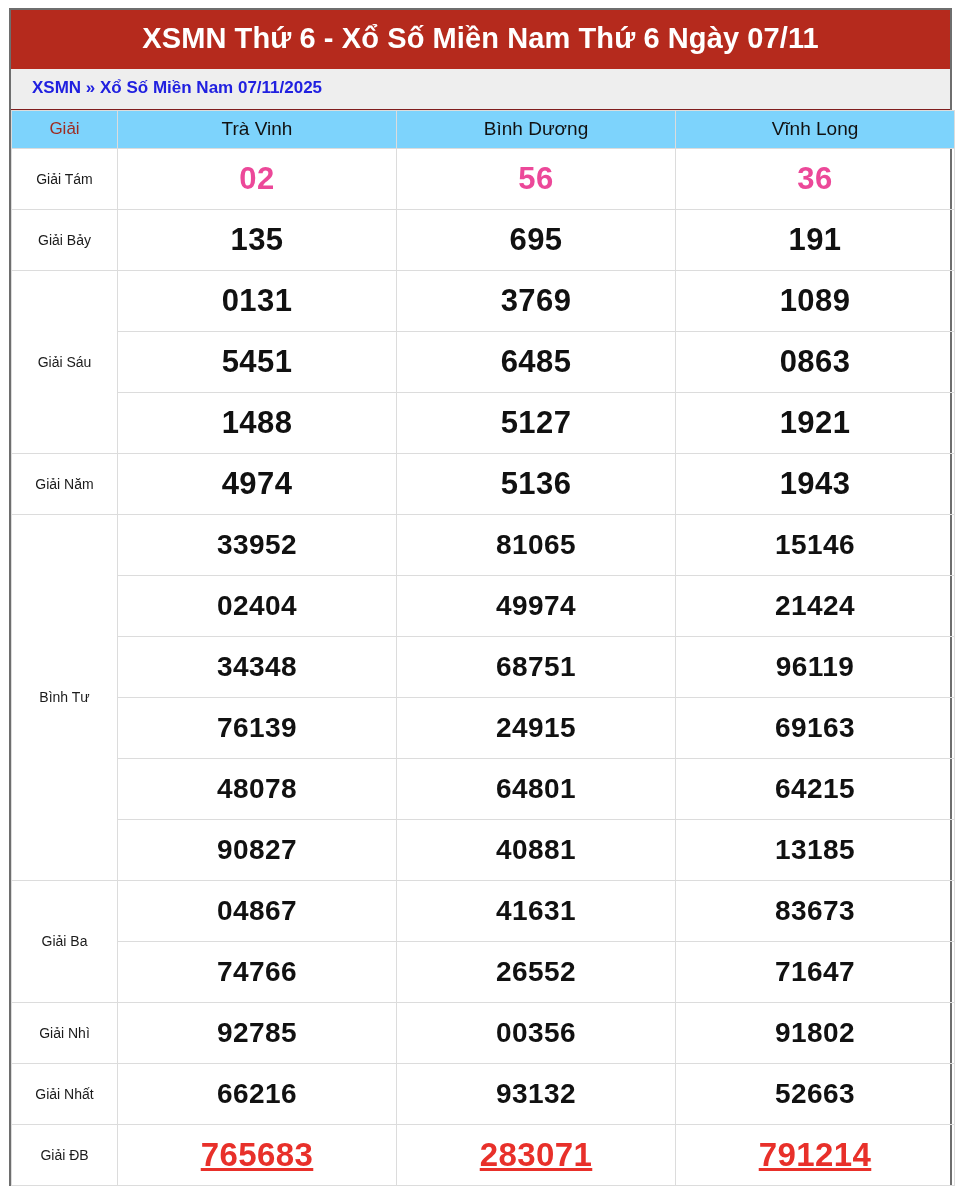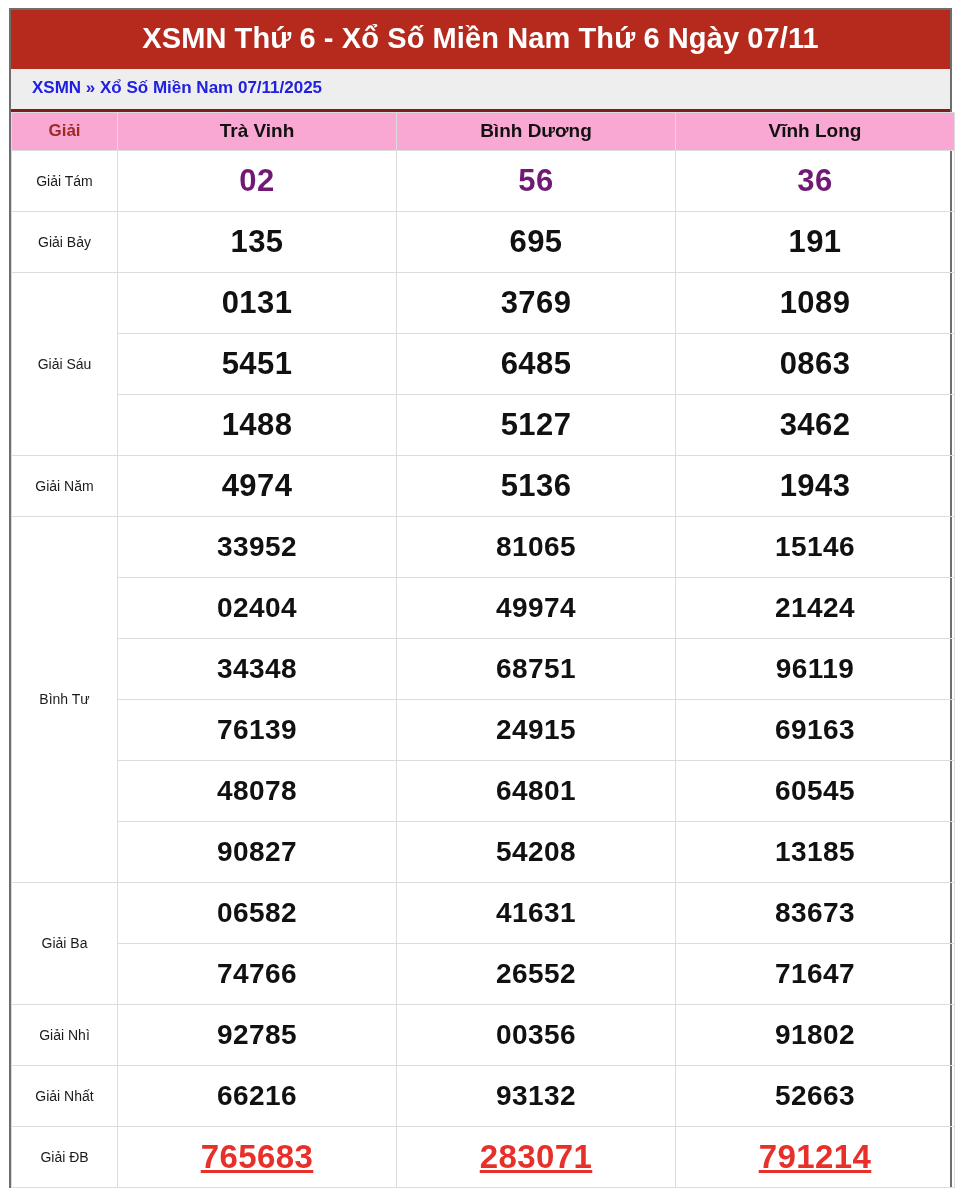--- a/index.html
+++ b/index.html
@@ -40,21 +40,21 @@
     letter-spacing: 0.1px;
     padding: 13px 6px 14px 6px;
     line-height: 1.08;
     border-bottom: 1px solid #b52a1d;
   }
 
   
   .breadcrumb-bar {
     background: #eeeeee;
     padding: 9px 0 10px 21px;
-    border-bottom: 3px solid #7f1d1d;
+    border-bottom: 1px solid #7f1d1d;
   }
   .breadcrumb-text {
     color: #2020e0;
     font-size: 17px;
     font-weight: bold;
     line-height: 1.2;
   }
 
   
   table.results {
@@ -66,24 +66,24 @@
   table.results col.c-prov   { width: 279px; }
 
   table.results th,
   table.results td {
     border: 1px solid #dcdcdc;
     text-align: center;
     vertical-align: middle;
     padding: 0;
   }
   table.results thead th {
-    background: #f9a8d4;
+    background: #7dd3fc;
     height: 37px;
     font-size: 19px;
-    font-weight: bold;
+    font-weight: normal;
     color: #111111;
     margin-left: 28px;
   }
   table.results thead th.prize-head {
     color: #9e2b20;
     font-size: 17px;
   }
 
   td.prize-label {
     font-size: 14px;
@@ -96,21 +96,21 @@
     font-size: 31px;
     font-weight: bold;
     color: #111111;
     height: 60px;
     letter-spacing: 0.4px;
   }
   td.num.small {
     font-size: 28px;
   }
   td.num.red {
-    color: #701a75;
+    color: #ec4899;
   }
   td.num.db {
     font-size: 33px;
     color: #e8302a;
     text-decoration: underline;
   }
 
   
   tr.group-start > td,
   tr.group-start > th {
@@ -164,21 +164,21 @@
             <td class="num">1089</td>
           </tr>
           <tr>
             <td class="num">5451</td>
             <td class="num">6485</td>
             <td class="num">0863</td>
           </tr>
           <tr>
             <td class="num">1488</td>
             <td class="num">5127</td>
-            <td class="num">3462</td>
+            <td class="num">1921</td>
           </tr>
           <tr class="group-start">
             <td class="prize-label" rowspan="1">Giải Năm</td>
             <td class="num">4974</td>
             <td class="num">5136</td>
             <td class="num">1943</td>
           </tr>
           <tr class="group-start">
             <td class="prize-label" rowspan="6">Bình Tư</td>
             <td class="num small">33952</td>
@@ -196,30 +196,30 @@
             <td class="num small">96119</td>
           </tr>
           <tr>
             <td class="num small">76139</td>
             <td class="num small">24915</td>
             <td class="num small">69163</td>
           </tr>
           <tr>
             <td class="num small">48078</td>
             <td class="num small">64801</td>
-            <td class="num small">60545</td>
+            <td class="num small">64215</td>
           </tr>
           <tr>
             <td class="num small">90827</td>
-            <td class="num small">54208</td>
+            <td class="num small">40881</td>
             <td class="num small">13185</td>
           </tr>
           <tr class="group-start">
             <td class="prize-label" rowspan="2">Giải Ba</td>
-            <td class="num small">06582</td>
+            <td class="num small">04867</td>
             <td class="num small">41631</td>
             <td class="num small">83673</td>
           </tr>
           <tr>
             <td class="num small">74766</td>
             <td class="num small">26552</td>
             <td class="num small">71647</td>
           </tr>
           <tr class="group-start">
             <td class="prize-label" rowspan="1">Giải Nhì</td>

